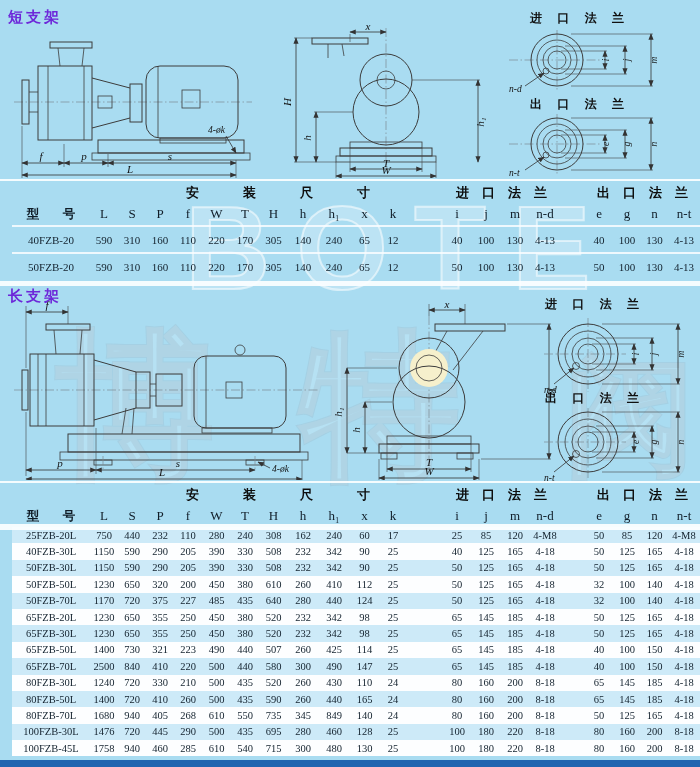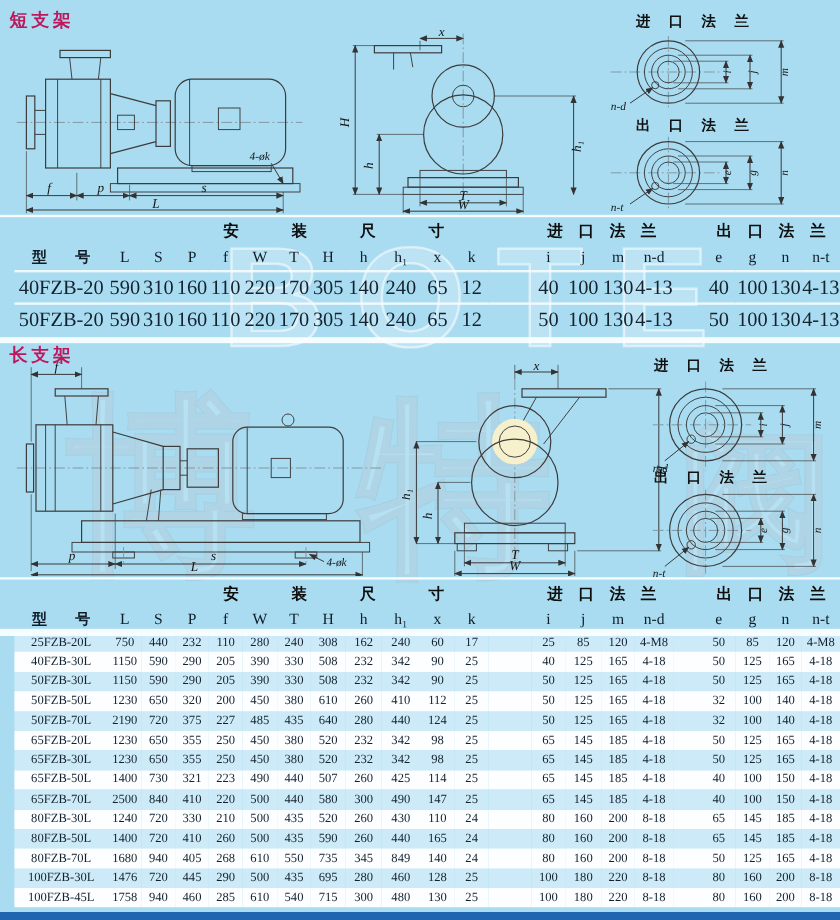--- a/index.html
+++ b/index.html
@@ -1,37 +1,37 @@
 <!DOCTYPE html>
 <html><head>
 <meta charset="utf-8">
 <style>
   html,body{margin:0;padding:0}
   body{width:700px;height:767px;position:relative;background:#a9dcf1;overflow:hidden;
        font-family:"Liberation Serif","DejaVu Serif",serif;}
   .abs{position:absolute}
-  .sec-title{font:bold 15px "Liberation Sans","DejaVu Sans",sans-serif;color:#be185d;letter-spacing:3px}
+  .sec-title{font:bold 15px "Liberation Sans","DejaVu Sans",sans-serif;color:#6d28d9;letter-spacing:3px}
   .fl-title{font:bold 12px "Liberation Sans","DejaVu Sans",sans-serif;color:#101010;letter-spacing:6px;text-align:center}
   .wm-bote{font:bold 118px "Liberation Sans",sans-serif;letter-spacing:26px;color:rgba(255,255,255,.22);
            -webkit-text-stroke:2px rgba(255,255,255,.55);z-index:0;pointer-events:none}
   .wm-cn{font:bold 160px "Liberation Sans",sans-serif;color:rgba(255,255,255,.16);
          -webkit-text-stroke:2px rgba(150,170,180,.22);z-index:0;pointer-events:none}
   .white-line{background:rgba(252,254,255,.92);z-index:2}
   .bottom-bar{z-index:3}
   
   .twrap{z-index:1}
   table{border-collapse:collapse;table-layout:fixed;width:688px}
   th,td{padding:0;margin:0;text-align:center;white-space:nowrap;overflow:visible;
         font:10.5px "Liberation Serif","DejaVu Serif",serif;color:#13222e}
   .ghead th{font:bold 13px "Liberation Sans","DejaVu Sans",sans-serif;color:#0d0d0d;height:20px;vertical-align:middle}
   .ghead th.install{letter-spacing:44px;padding-left:40px}
   .ghead th.fla{letter-spacing:13px;padding-left:12px}
   .chead th{font:13px "Liberation Serif","DejaVu Serif",serif;color:#101d28;height:22px;vertical-align:middle}
   .chead th.model{font:bold 12.5px "Liberation Sans","DejaVu Sans",sans-serif;letter-spacing:10px;padding-left:10px}
-  #t1 tbody td{border-top:2px solid rgba(250,253,255,.85);height:25px;font-size:17px}
+  #t1 tbody td{border-top:2px solid rgba(250,253,255,.85);height:25px;font-size:11px}
   #t2 tbody tr{height:16.4px}
   #t2 tbody td{font-size:10.5px}
   #t2 tbody tr.odd td{background:#cdeaf8}
   #t2 tbody tr.even td{background:#fdfeff}
   
   .oln{stroke:#3c3c3c;stroke-width:1;fill:none}
   .oln2{stroke:#3c3c3c;stroke-width:.8;fill:none}
   .cl{stroke:#7c8b94;stroke-width:.7;fill:none;stroke-dasharray:9 2.5 1.5 2.5}
   .dln{stroke:#333;stroke-width:.8;fill:none}
   .ext{stroke:#444;stroke-width:.6;fill:none}
@@ -581,21 +581,21 @@
           <td>165</td>
           <td>4-18</td>
           <td></td>
           <td>32</td>
           <td>100</td>
           <td>140</td>
           <td>4-18</td>
         </tr>
         <tr class="odd">
           <td>50FZB-70L</td>
-          <td>2190</td>
+          <td>1170</td>
           <td>720</td>
           <td>375</td>
           <td>227</td>
           <td>485</td>
           <td>435</td>
           <td>640</td>
           <td>280</td>
           <td>440</td>
           <td>124</td>
           <td>25</td>

